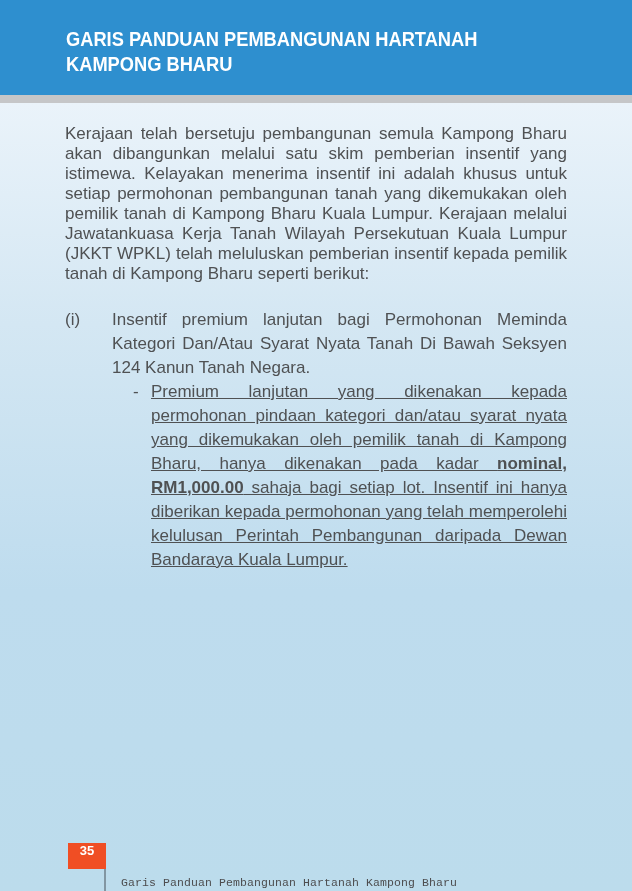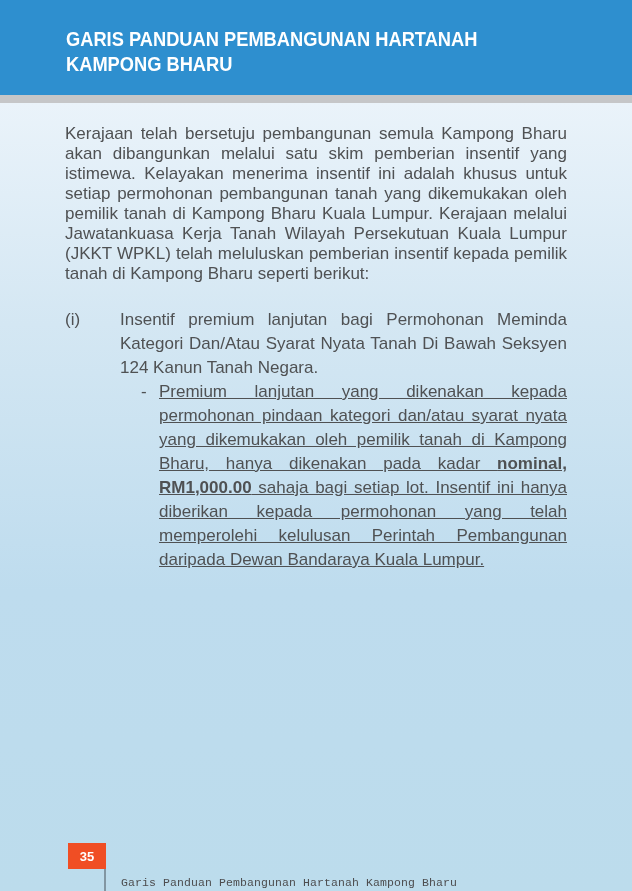--- a/index.html
+++ b/index.html
@@ -43,34 +43,34 @@
     margin:21px 65px 0 65px; width:502px;
     color:#4F5153; font-size:17px; line-height:20px;
     text-align:justify;
   }
 
   .list-item {
     display:flex; margin:24px 65px 0 65px; width:502px;
     color:#4F5153; font-size:17px; line-height:24px;
   }
   .list-marker { width:47px; flex:none; }
-  .list-body   { flex:1;margin-left:8px; }
+  .list-body   { flex:1; }
   .list-text   { text-align:justify; }
 
   .sub-item   { display:flex; margin-left:21px; }
   .sub-marker { width:18px; flex:none; }
   .sub-body   { flex:1; text-align:justify;text-decoration:underline; }
   .bold       { font-weight:bold; }
 
   
   .page-badge {
     position:absolute; left:68px; top:843px; width:38px; height:26px;
     background:#F04E24; color:#ffffff;
     font-size:13px; font-weight:bold;
-    display:flex; align-items:center; justify-content:center;
+    display:flex; align-items:flex-start; justify-content:center;
   }
   .footer-rule {
     position:absolute; left:104px; top:869px; width:2px; height:22px;
     background:#8296A2;
   }
   .footer-title {
     position:absolute; left:121px; top:876px;
     font-size:11.5px; color:#4D4D4F; letter-spacing:0.1px;font-family:Liberation Mono, monospace;
   }
 </style>

